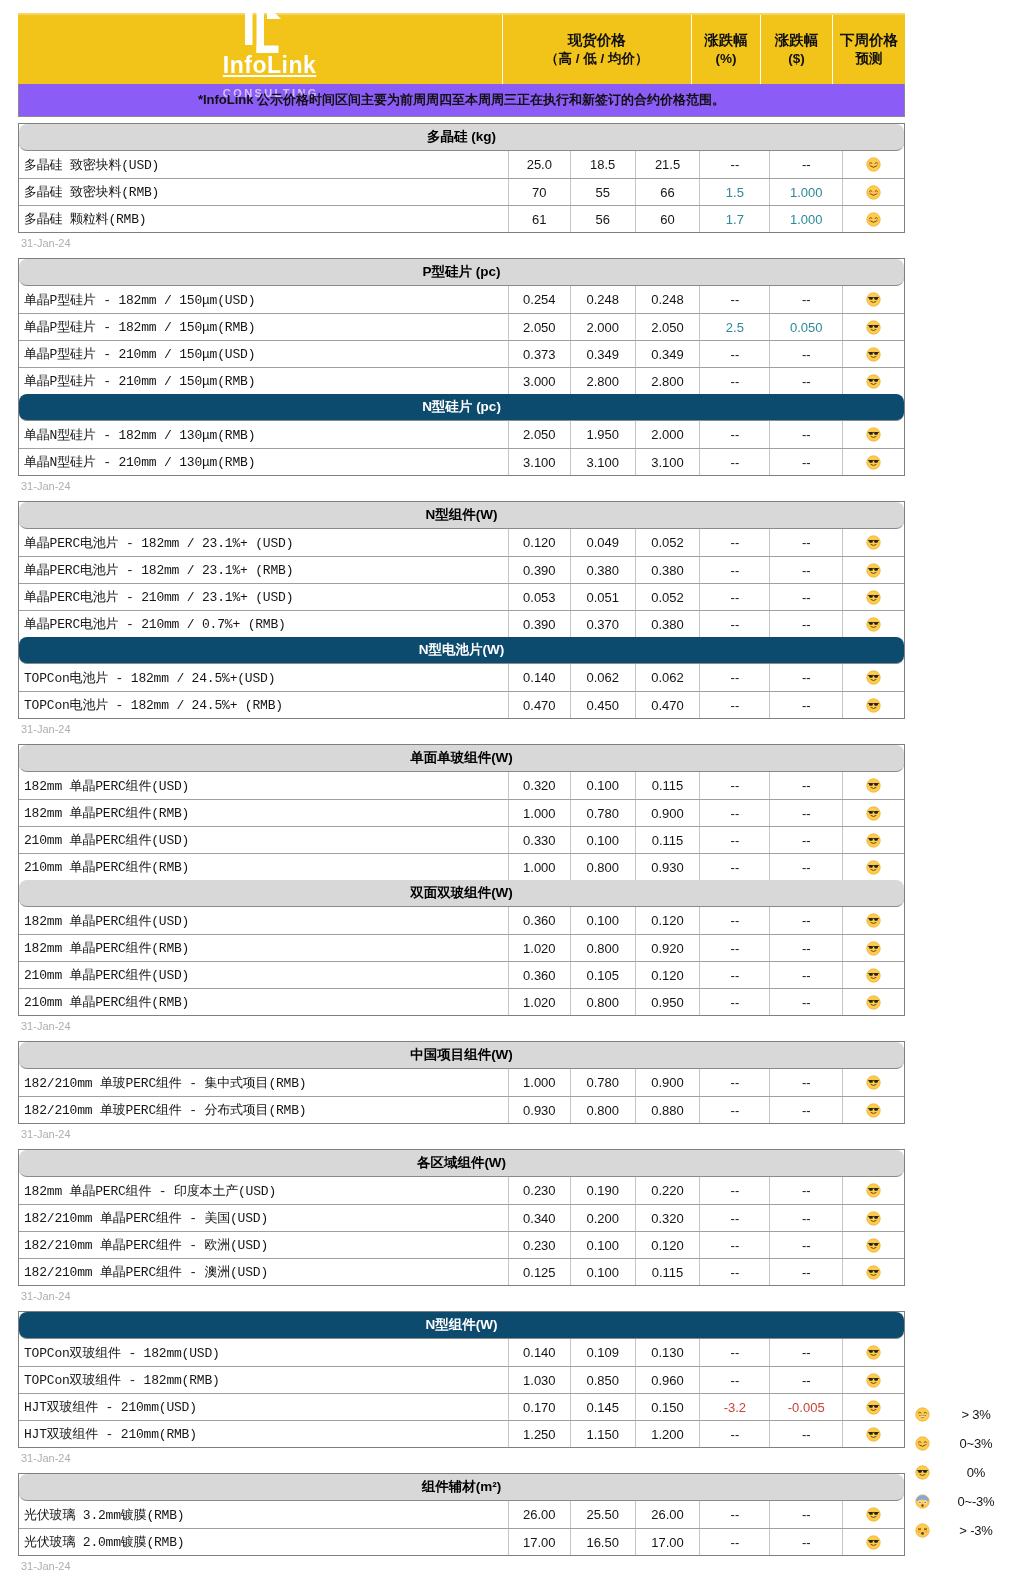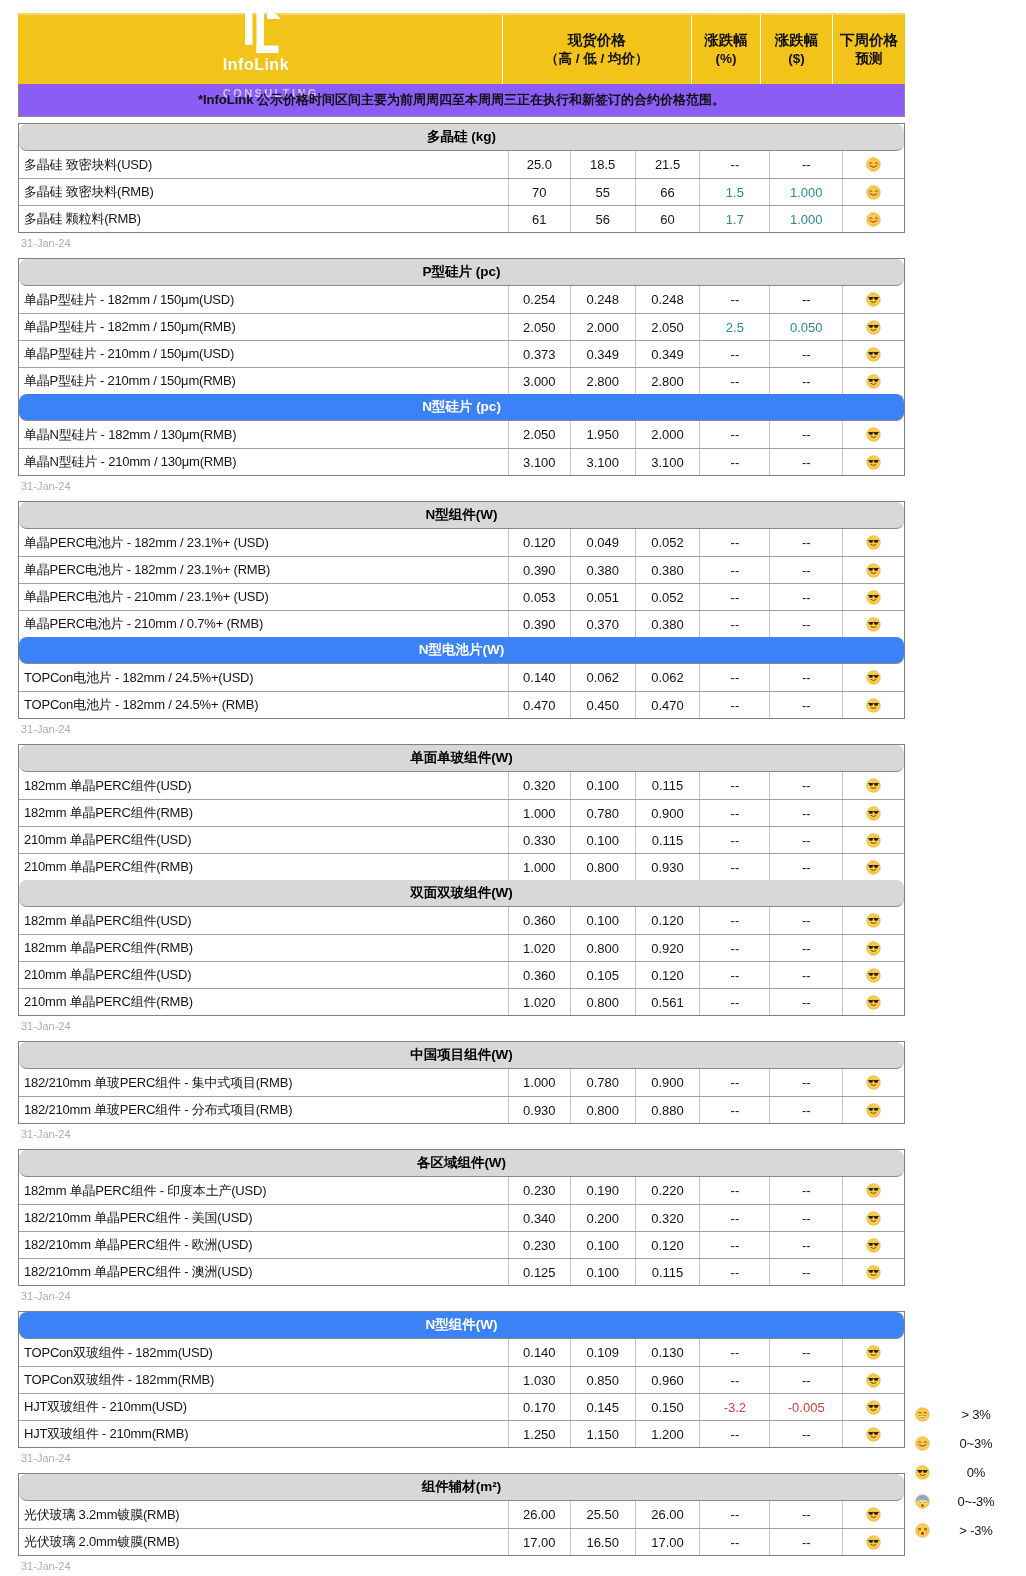--- a/index.html
+++ b/index.html
@@ -10,44 +10,44 @@
   .sheet { position:absolute; left:18px; top:13px; width:887px; }
 
   
   .top-header { display:flex; height:71px; background:#F2C319; border-top:2px solid #f6d565; }
   .top-header .hcell { display:flex; flex-direction:column; justify-content:center; align-items:center;
                        border-left:1px solid #ffffff; color:#111; font-weight:bold; }
   .hcell .l1 { font-size:14.5px; line-height:19px; }
   .hcell .l2 { font-size:13.5px; line-height:18px; }
   .logo-cell { width:490px; display:flex; align-items:center; padding-left:22px; }
   .logo-mark { margin-right:10px; }
-  .brand-text .bname { color:#fff; font-size:16px; font-weight:bold; letter-spacing:0.5px; line-height:24px; }
+  .brand-text .bname { color:#fff; font-size:23px; font-weight:bold; letter-spacing:0.5px; line-height:24px;text-decoration:underline; }
   .brand-text .bsub  { color:rgba(255,255,255,0.62); font-size:11px; font-weight:bold; letter-spacing:2.4px; margin-top:10px; }
   .col-spot { width:192px; }
   .col-pct  { width:70px; }
   .col-chg  { width:73px; }
   .col-fc   { width:74px; }
 
   
   .note-row { height:33px; border:1px solid #8a8a8a; border-top:none; display:flex; align-items:center; justify-content:center;
               font-size:13px; font-weight:bold; color:#111; background:#8b5cf6; }
 
   
   #blocks { margin-top:6px; }
   .block { border:1px solid #7f7f7f; background:#fff; }
   .section-header { height:27px; display:flex; align-items:center; justify-content:center;
                     font-size:13.5px; font-weight:bold; border-bottom:1px solid #8a8a8a;border-radius:8px; }
   .section-header.light { background:#D8D8D8; color:#000; }
-  .section-header.dark  { background:#3b82f6; color:#fff; }
+  .section-header.dark  { background:#0c4a6e; color:#fff; }
   .section-header + .row { border-top:none; }
   .row { display:flex; height:27px; border-top:1px solid #a0a0a0; }
   .row:first-child { border-top:none; }
   .cell { display:flex; align-items:center; justify-content:center; font-size:13px; color:#151515;
           border-left:1px solid #c5c5c5; height:100%; }
-  .cell.label { width:490px; justify-content:flex-start; padding-left:5px; border-left:none; letter-spacing:-0.2px; }
+  .cell.label { width:490px; justify-content:flex-start; padding-left:5px; border-left:none; letter-spacing:-0.2px;font-family:Liberation Mono, monospace; }
   .cell.c-high { width:62px; }
   .cell.c-low  { width:65px; }
   .cell.c-avg  { width:65px; }
   .cell.c-pct  { width:70px; }
   .cell.c-chg  { width:73px; }
   .cell.c-fc   { width:62px; }
   .cell.up   { color:#2B8A96; }
   .cell.down { color:#CC4237; }
   .emo { display:inline-flex; line-height:0; }
 
@@ -532,21 +532,21 @@
                   <rect x="10.9" y="6.6" width="5" height="3.8" rx="1.7" fill="#222"></rect>
                   <path d="M6.6 12.8 Q10 15.5 13.4 12.8" stroke="#66460A" stroke-width="1.3" fill="none" stroke-linecap="round"></path>
                 </svg>
               </span>
             </div>
           </div>
           <div class="row">
             <div class="cell label">210mm 单晶PERC组件(RMB)</div>
             <div class="cell c-high">1.020</div>
             <div class="cell c-low">0.800</div>
-            <div class="cell c-avg">0.561</div>
+            <div class="cell c-avg">0.950</div>
             <div class="cell c-pct">--</div>
             <div class="cell c-chg">--</div>
             <div class="cell c-fc">
               <span class="emo">
                 <svg width="15" height="15" viewBox="0 0 20 20">
                   <circle cx="10" cy="10" r="9" fill="#FFCB4C" stroke="#E3A815" stroke-width="0.8"></circle>
                   <path d="M2.6 7.3 h14.8" stroke="#222" stroke-width="1"></path>
                   <rect x="4.1" y="6.6" width="5" height="3.8" rx="1.7" fill="#222"></rect>
                   <rect x="10.9" y="6.6" width="5" height="3.8" rx="1.7" fill="#222"></rect>
                   <path d="M6.6 12.8 Q10 15.5 13.4 12.8" stroke="#66460A" stroke-width="1.3" fill="none" stroke-linecap="round"></path>

